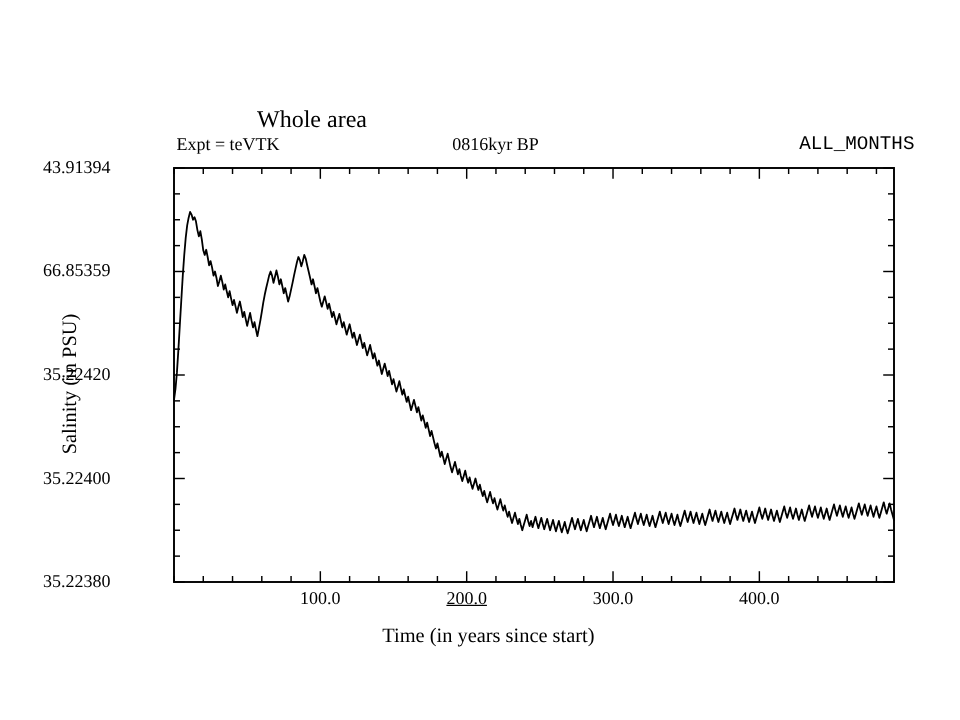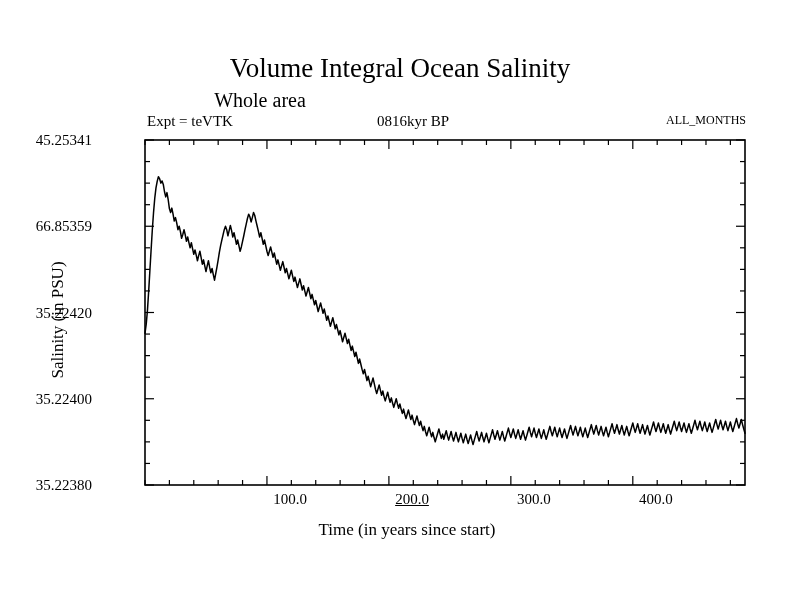--- a/index.html
+++ b/index.html
@@ -51,23 +51,24 @@
   #period-label {
     left: 0; top: 112px;
     width: 800px;
     text-align: center;
     font-size: 15px;
     line-height: 18px;
     transform: translateX(13px);
   }
 
   #months-label {
-    right: 54px; top: 111px;
-    font-size: 12px;
+    right: 38px; top: 111px;
+    font-size: 16px;
     line-height: 19px;
+    font-family: Liberation Mono, monospace;
   }
 
   #xaxis-title {
     left: 0; top: 520px;
     width: 800px;
     text-align: center;
     font-size: 17px;
     transform: translateX(7px);
   }
 
@@ -84,54 +85,53 @@
   .ytick-label {
     right: 708px;
     font-size: 15px;
     text-align: right;
     line-height: 15px;
   }
 
   .xtick-label {
     font-size: 15px;
     line-height: 15px;
-    text-align: right;
+    text-align: center;
     top: 492px;
   }
 
   #plot-svg {
     position: absolute;
     left: 0; top: 0;
   }
 </style>
 </head>
 <body>
 
 <div id="figure">
 
-  <div class="txt" id="main-title">Volume Integral Ocean Salinity</div>
 
   <div class="txt" id="sub-title">Whole area</div>
 
   <div class="txt" id="expt-label">Expt = teVTK</div>
 
   <div class="txt" id="period-label">0816kyr BP</div>
 
   <div class="txt" id="months-label">ALL_MONTHS</div>
 
   <div class="txt" id="xaxis-title">Time (in years since start)</div>
 
   <div class="txt" id="yaxis-title">Salinity (in PSU)</div>
 
   <div id="tick-labels">
       <div class="txt ytick-label" style="top: 478px;">35.22380</div>
       <div class="txt ytick-label" style="top: 391.75px;">35.22400</div>
       <div class="txt ytick-label" style="top: 305.5px; text-align: right;">35.22420</div>
       <div class="txt ytick-label" style="top: 219.25px;">66.85359</div>
-      <div class="txt ytick-label" style="top: 133px;">45.25341</div>
+      <div class="txt ytick-label" style="top: 133px;">43.91394</div>
       <div class="txt xtick-label" style="left: 226.951px; width: 80px;">100.0</div>
       <div class="txt xtick-label" style="left: 348.902px; width: 80px; text-decoration: underline;">200.0</div>
       <div class="txt xtick-label" style="left: 470.854px; width: 80px;">300.0</div>
       <div class="txt xtick-label" style="left: 592.805px; width: 80px;">400.0</div>
     </div>
 
   <svg id="plot-svg" width="800" height="600">
     <g id="axes-group">
         <rect x="145" y="140" width="600" height="345" fill="#ffffff" stroke="#000" stroke-width="1.6"></rect>
         <line x1="145" y1="485" x2="145" y2="480" stroke="#000" stroke-width="1.2"></line>

